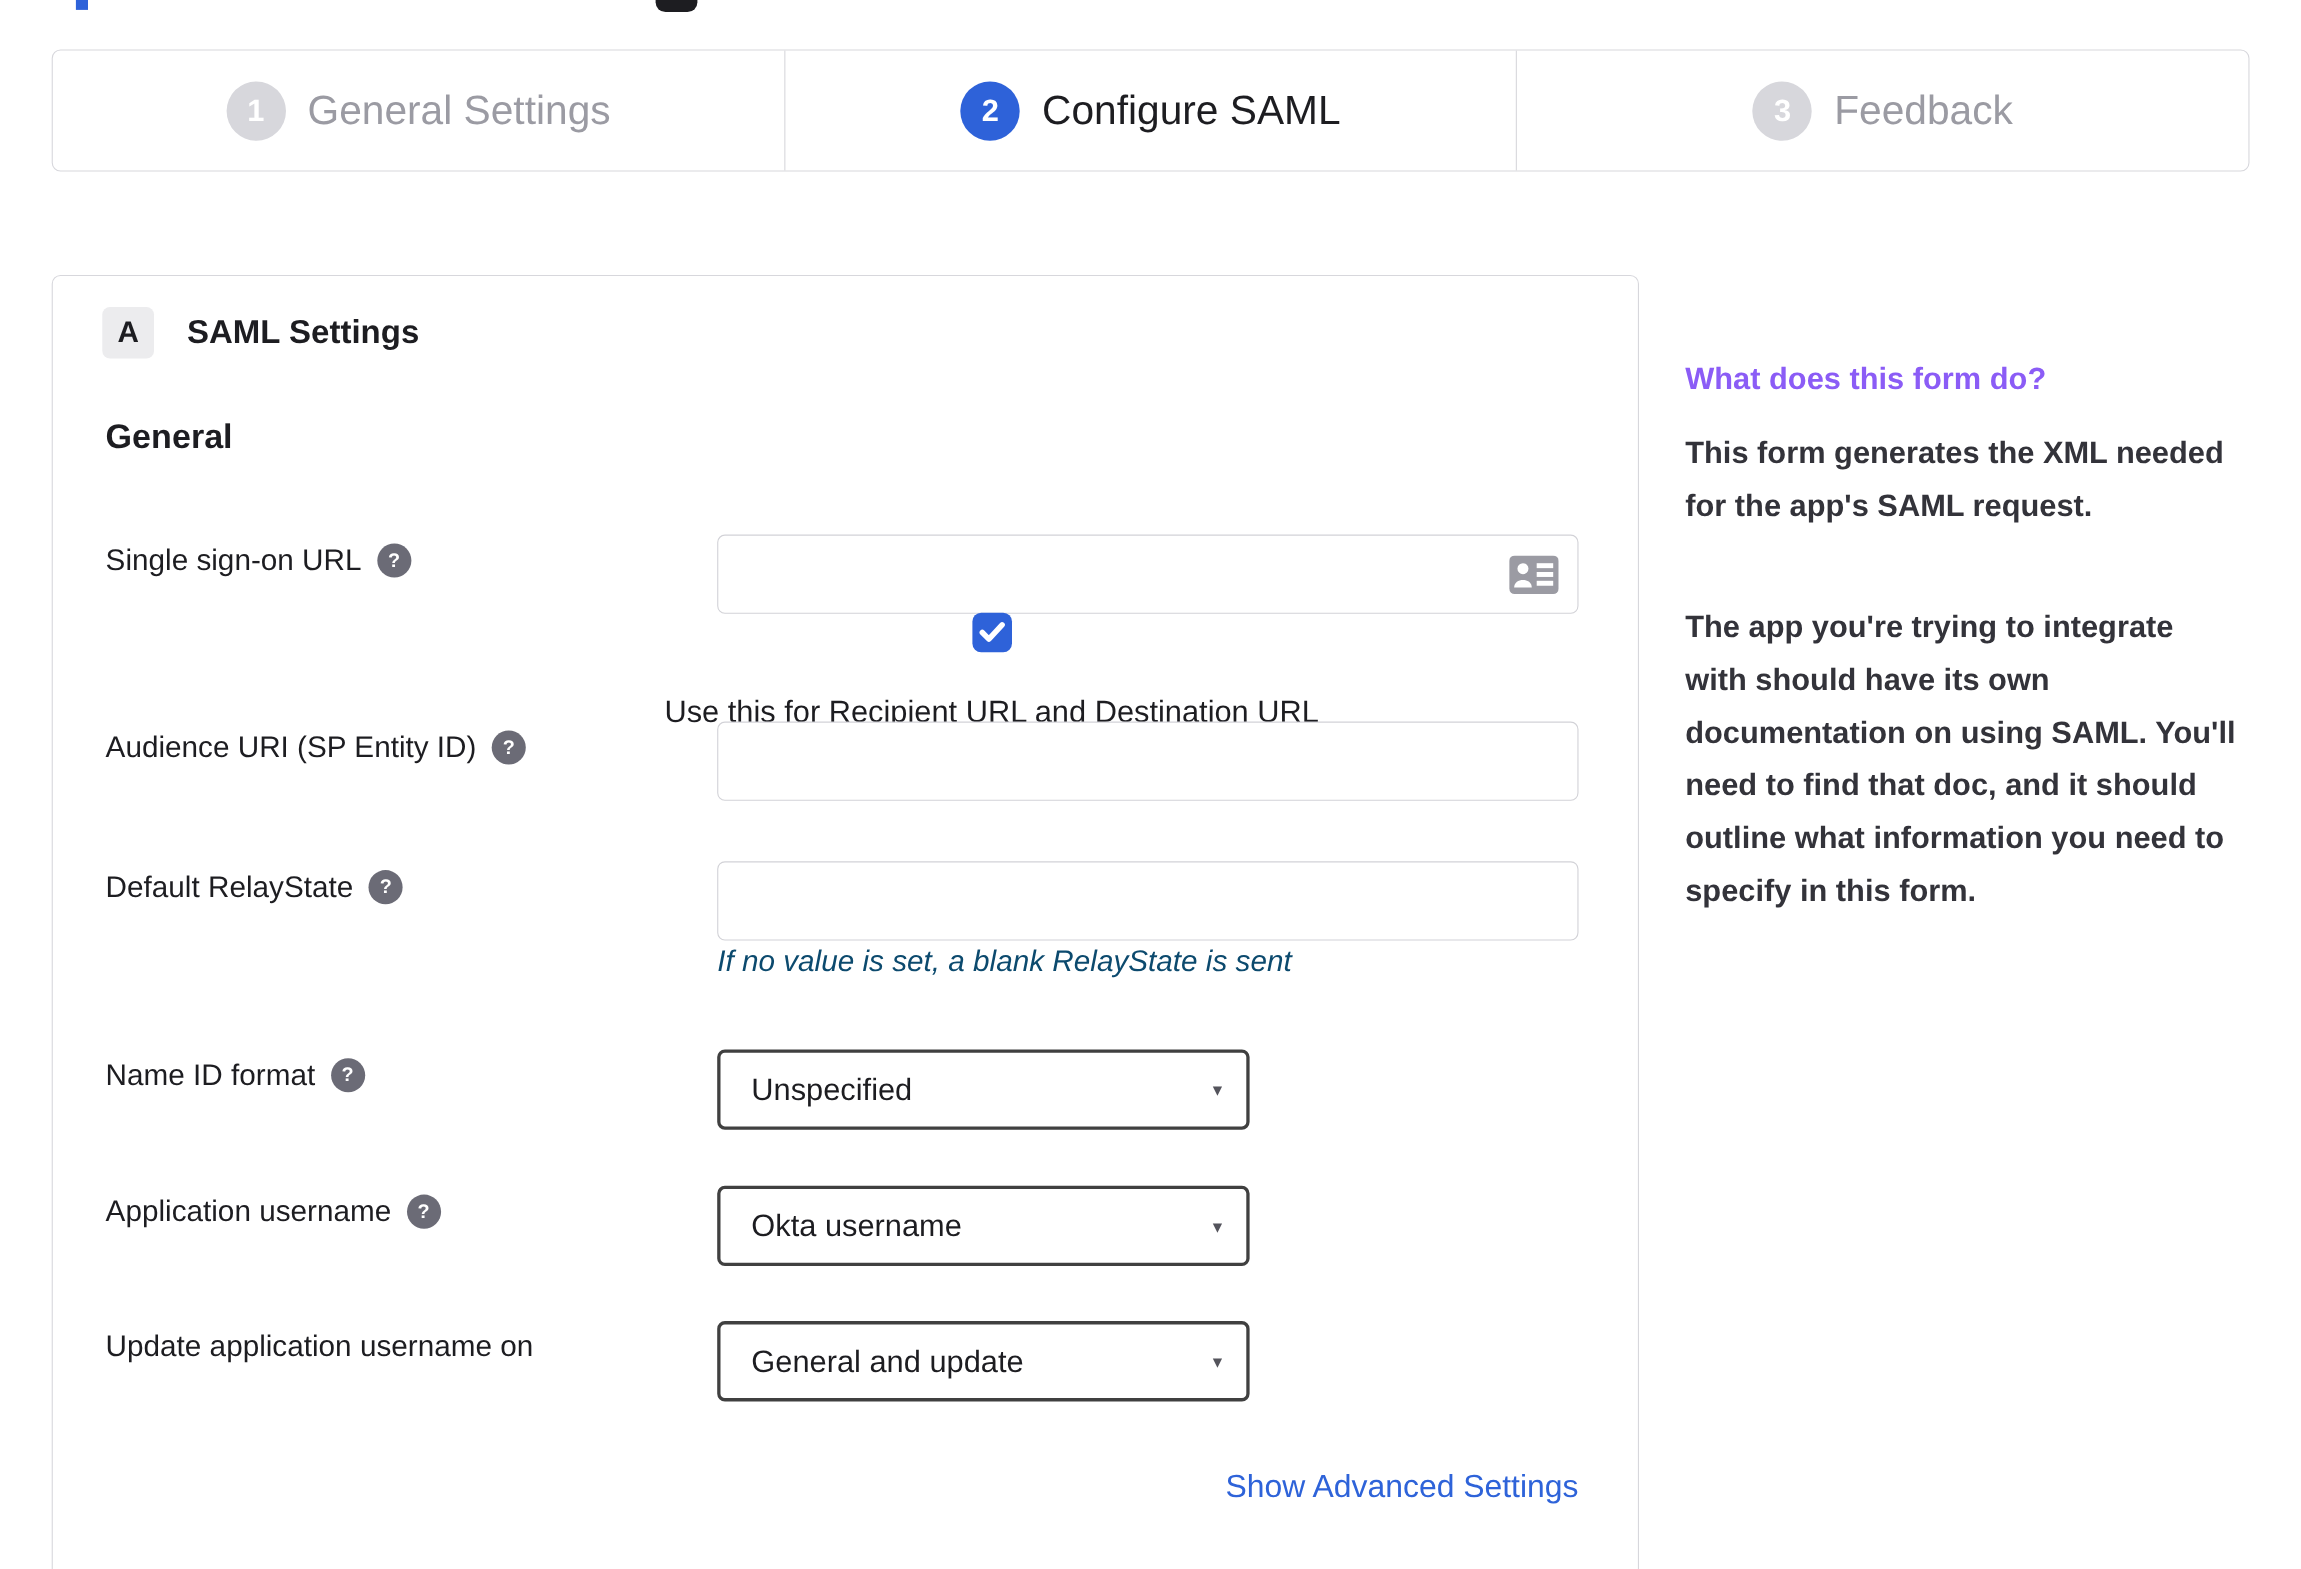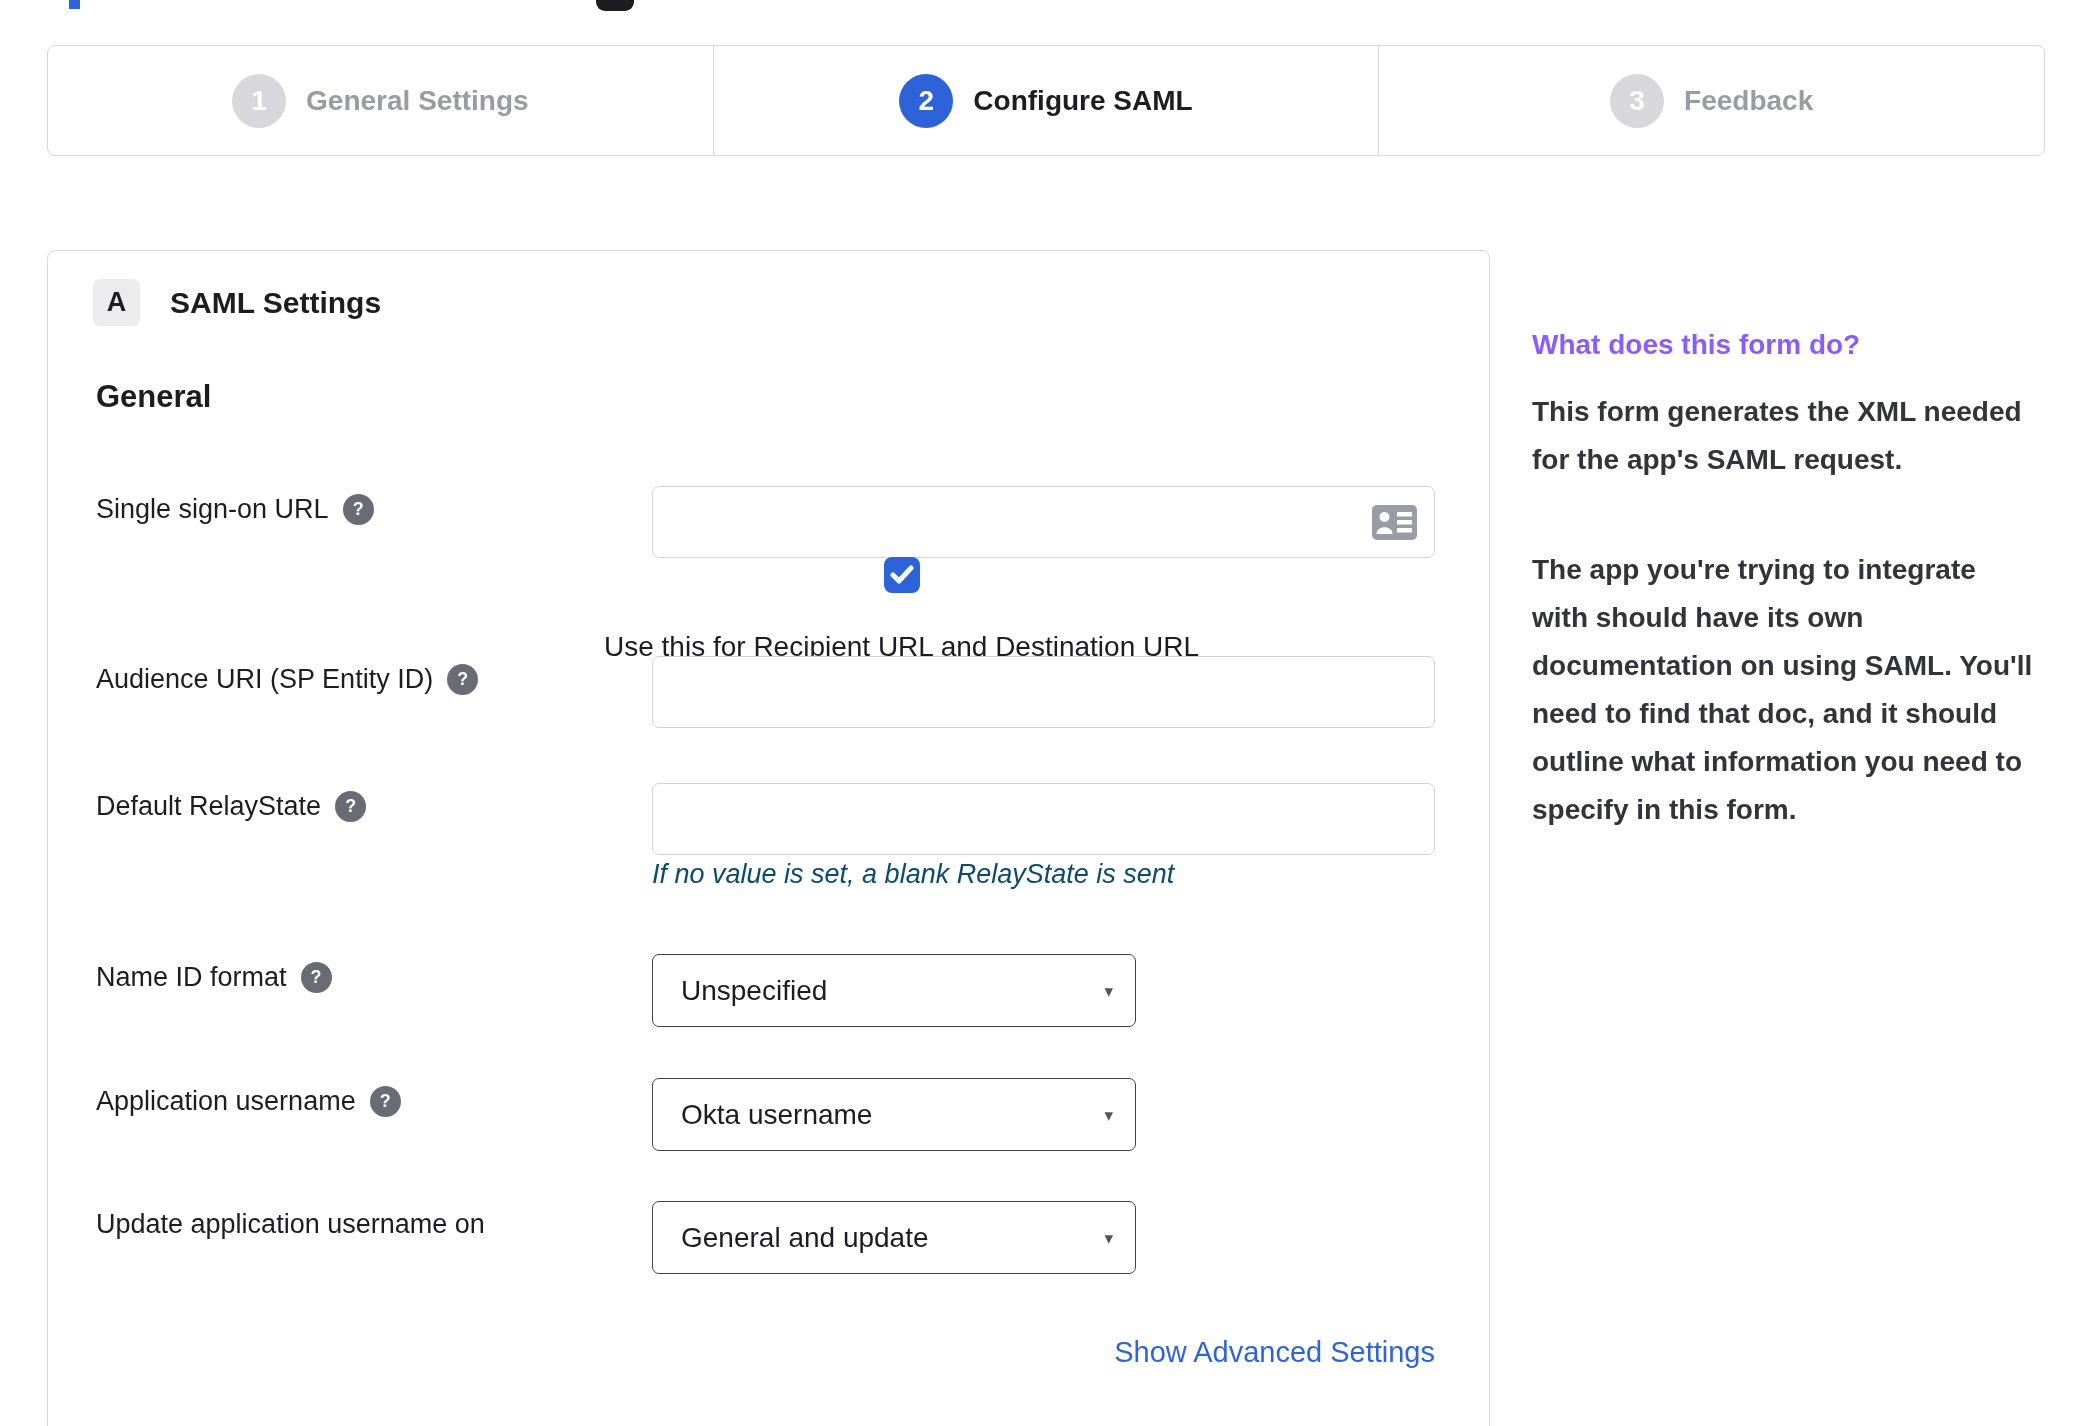--- a/index.html
+++ b/index.html
@@ -15,21 +15,21 @@
   
   .stepper { left:47px; top:45px; width:1998px; height:111px;
              border:1px solid #d7d7dc; border-radius:8px; background:#fff;
              display:flex; align-items:stretch; }
   .step { flex:1 1 0; display:flex; align-items:center; justify-content:center; gap:20px; }
   .step + .step { border-left:1px solid #d7d7dc; }
   .step-circle { width:54px; height:54px; border-radius:50%; display:flex;
                  align-items:center; justify-content:center;
                  font-size:28px; font-weight:bold; color:#ffffff; background:#d7d7dc; }
   .step.active .step-circle { background:#2e62d9; }
-  .step-label { font-size:28px; font-weight:bold; color:#9b9ba3; }
+  .step-label { font-size:37px; font-weight:normal; color:#9b9ba3; }
   .step.active .step-label { color:#1d1d21; }
 
   
   .card { left:47px; top:250px; width:1443px; height:1200px;
           border:1px solid #d7d7dc; border-radius:8px 8px 0 0; background:#fff; }
   .card-header { position:absolute; left:45px; top:28px; display:flex; align-items:center; }
   .badge { width:47px; height:47px; background:#ececee; border-radius:7px;
            display:flex; align-items:center; justify-content:center;
            font-size:27px; font-weight:bold; color:#1d1d21; }
   .card-title { margin-left:30px; font-size:30px; font-weight:bold; }
@@ -41,21 +41,21 @@
   .help { width:31px; height:31px; border-radius:50%; background:#6b6b76; color:#ffffff;
           font-size:18px; font-weight:bold; display:inline-flex; align-items:center;
           justify-content:center; flex:0 0 auto; }
   .control { position:absolute; left:556px; top:0; }
   .text-input { width:783px; height:72px; border:1px solid #d2d2d7; border-radius:7px;
                 background:#fff; font-size:28px; padding:0 70px 0 26px;
                 font-family:"Liberation Sans", sans-serif; color:#1d1d21; outline:none; }
   .input-wrap { position:relative; width:783px; }
   .card-icon { position:absolute; right:18px; top:19px; }
 
-  .select { width:484px; height:73px; border:1px solid #404040; border-radius:7px;
+  .select { width:484px; height:73px; border:3px solid #404040; border-radius:7px;
             background:#fff; display:flex; align-items:center; position:relative;
             padding:0 60px 0 28px; font-size:28px; color:#1d1d21; cursor:pointer; }
   .caret { position:absolute; right:22px; top:50%; transform:translateY(-50%);
            font-size:17px; color:#54545c; }
 
   .check-row { position:absolute; left:604px; display:flex; align-items:center; gap:38px;flex-direction:column; }
   .checkbox { width:36px; height:36px; border-radius:8px; background:#2e62d9;
               display:flex; align-items:center; justify-content:center; }
   .check-label { font-size:28px; color:#1d1d21; }
 

